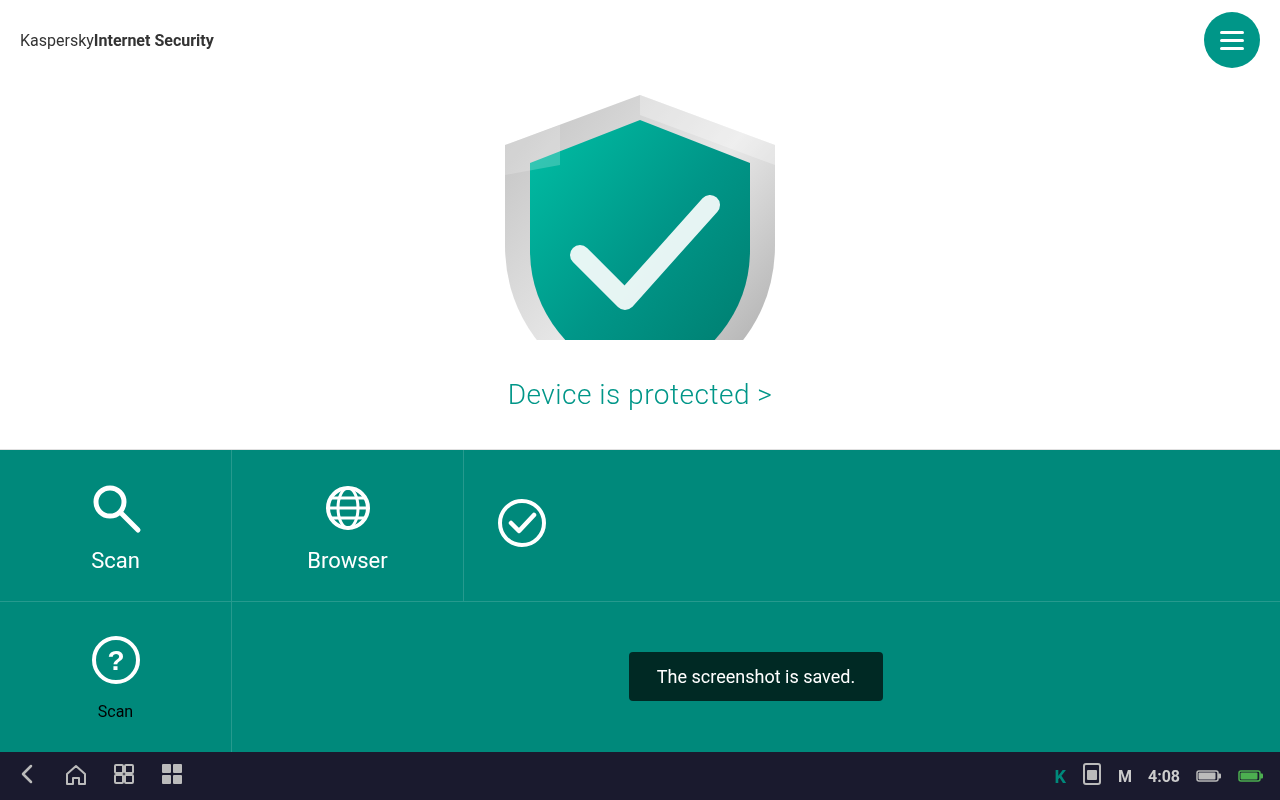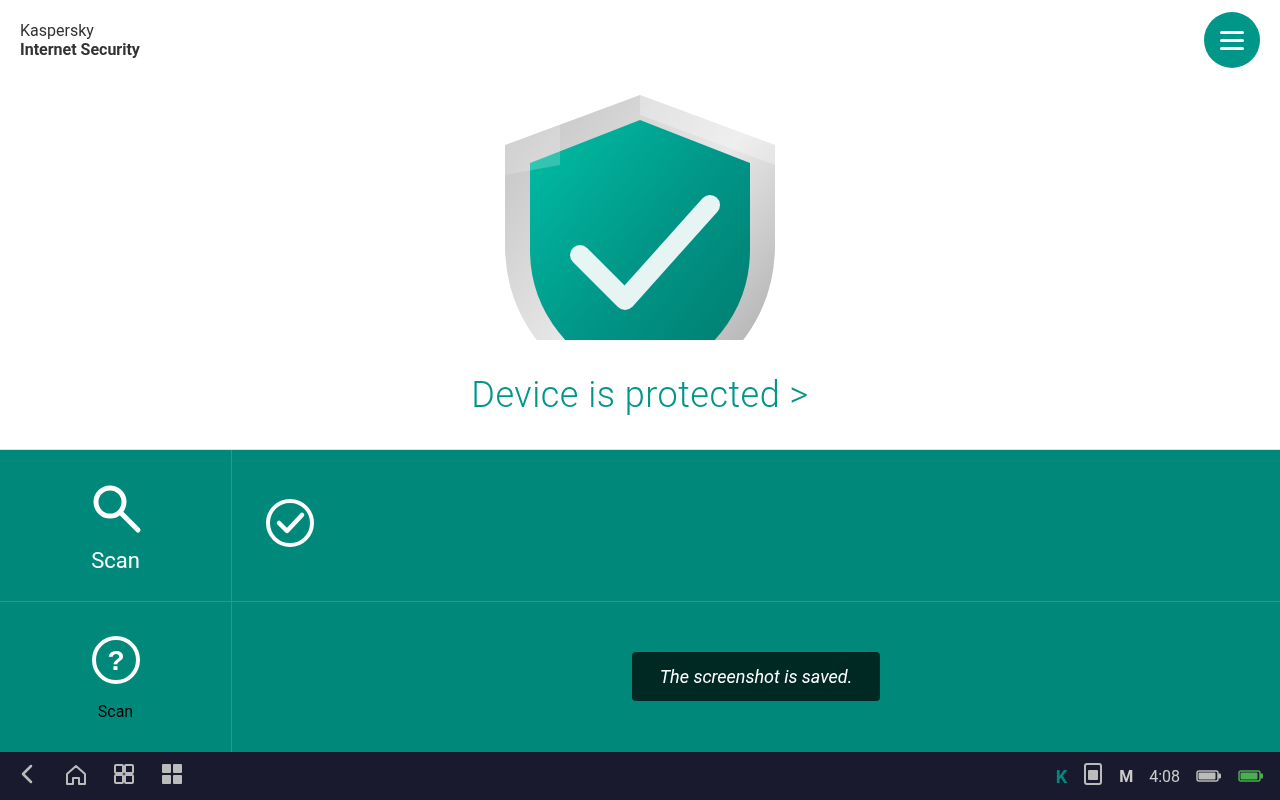--- a/index.html
+++ b/index.html
@@ -12,21 +12,21 @@
       height: 80px;
       background: #fff;
       display: flex;
       align-items: center;
       justify-content: space-between;
       padding: 0 20px;
       z-index: 10;
     }
     #header .app-title {
       display: flex;
-      flex-direction: column;
+      flex-direction: row;
     }
     #header .app-title .brand {
       font-size: 16px;
       font-weight: 400;
       color: #333;
     }
     #header .app-title .product {
       font-size: 16px;
       font-weight: 700;
       color: #333;
@@ -74,21 +74,21 @@
       position: absolute;
       top: 340px; left: 0; right: 0;
       height: 110px;
       background: #fff;
       display: flex;
       align-items: center;
       justify-content: center;
       border-bottom: 1px solid #e0e0e0;
     }
     #status-text {
-      font-size: 36px;
+      font-size: 28px;
       font-weight: 300;
       color: #009688;
       letter-spacing: 0.5px;
     }
 
     
     #bottom-panel {
       position: absolute;
       top: 450px; left: 0; right: 0;
       bottom: 48px;
@@ -156,21 +156,20 @@
       padding: 10px;
       cursor: pointer;
       border-right: 1px solid rgba(255,255,255,0.15);
       height: 100%;
     }
     .nav-row2-center {
       flex: 1;
       display: flex;
       align-items: center;
       justify-content: center;
-      font-style: italic;
     }
     .screenshot-toast {
       background: rgba(0,0,0,0.7);
       color: #fff;
       padding: 14px 28px;
       border-radius: 4px;
       font-size: 18px;
     }
 
     
@@ -195,21 +194,21 @@
       gap: 16px;
     }
     .sys-icon {
       color: #ccc;
       font-size: 22px;
       cursor: pointer;
     }
     .sys-time {
       color: #ccc;
       font-size: 16px;
-      font-weight: 400;
+      font-weight: 700;
     }
   </style>
 </head>
 <body>
 
 <div id="header">
   <div class="app-title">
     <span class="brand">Kaspersky</span>
     <span class="product">Internet Security</span>
   </div>
@@ -261,20 +260,32 @@
       <div class="nav-icon">
         <svg width="56" height="56" viewBox="0 0 56 56" fill="none">
           <circle cx="22" cy="22" r="14" stroke="white" stroke-width="5" fill="none"></circle>
           <line x1="33" y1="33" x2="50" y2="50" stroke="white" stroke-width="5" stroke-linecap="round"></line>
         </svg>
       </div>
       <span class="nav-label">Scan</span>
     </div>
 
 
+    <div class="nav-item">
+      <div class="nav-icon">
+        <svg width="56" height="56" viewBox="0 0 56 56" fill="none">
+          <circle cx="28" cy="28" r="20" stroke="white" stroke-width="4" fill="none"></circle>
+          <ellipse cx="28" cy="28" rx="10" ry="20" stroke="white" stroke-width="3" fill="none"></ellipse>
+          <line x1="8" y1="28" x2="48" y2="28" stroke="white" stroke-width="3"></line>
+          <line x1="10" y1="18" x2="46" y2="18" stroke="white" stroke-width="3"></line>
+          <line x1="10" y1="38" x2="46" y2="38" stroke="white" stroke-width="3"></line>
+        </svg>
+      </div>
+      <span class="nav-label">Browser</span>
+    </div>
 
 
 
     <div class="nav-item-check" style="flex:0; min-width:116px;">
       <div>
         <svg width="52" height="52" viewBox="0 0 52 52" fill="none">
           <circle cx="26" cy="26" r="22" stroke="white" stroke-width="4" fill="none"></circle>
           <polyline points="15,26 23,34 38,18" stroke="white" stroke-width="4.5" fill="none" stroke-linecap="round" stroke-linejoin="round"></polyline>
         </svg>
       </div>

